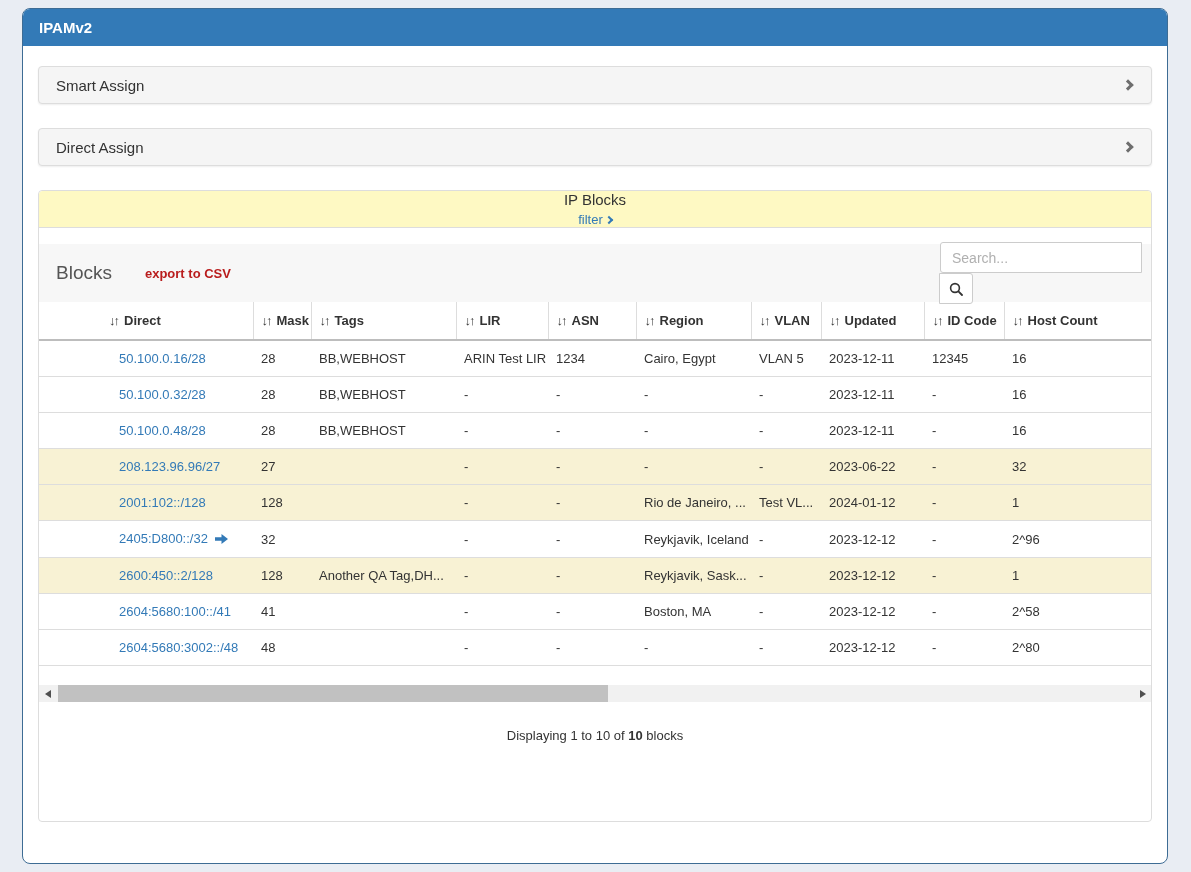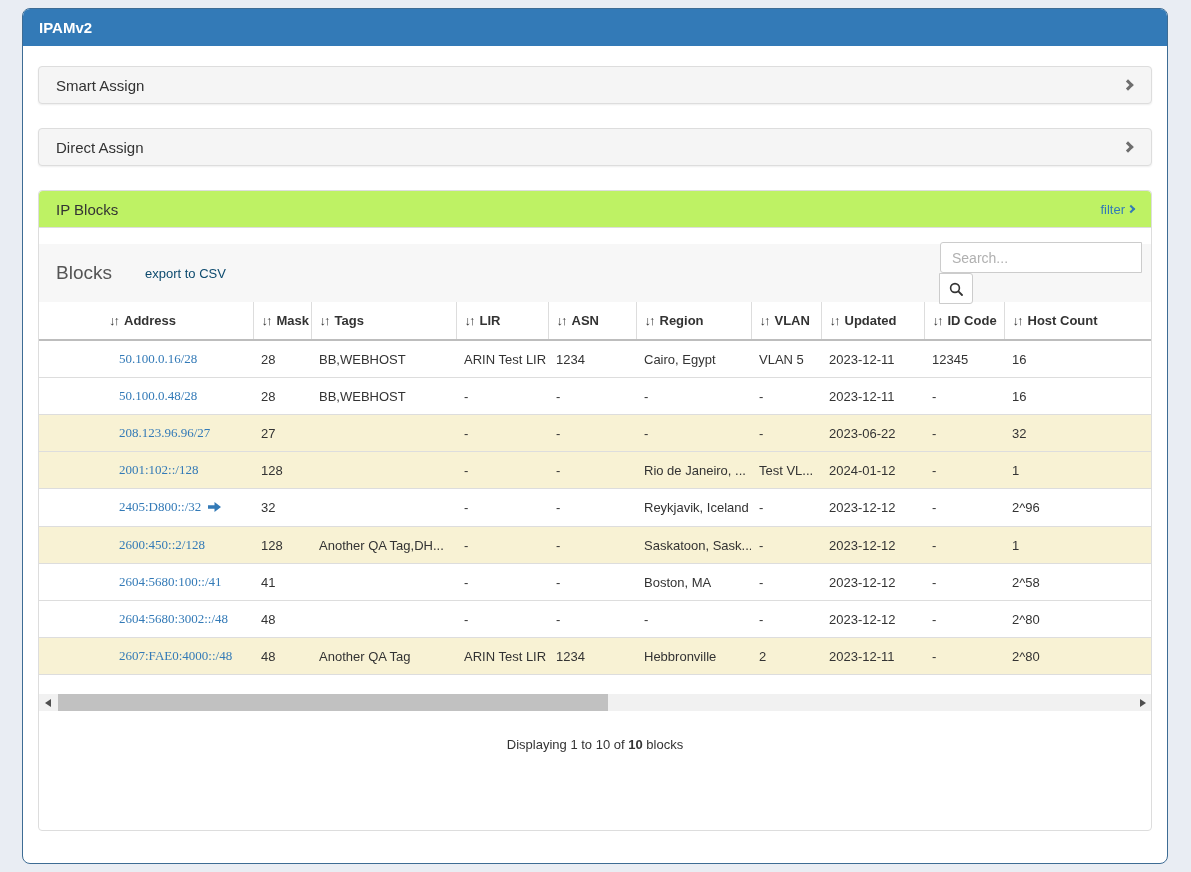--- a/index.html
+++ b/index.html
@@ -46,39 +46,40 @@
     margin-right:2px;
   }
   .chev-sm {
     width:6px; height:6px;
     border-top:2px solid #337ab7; border-right:2px solid #337ab7;
     margin:0;
   }
 
   .ip-panel { border:1px solid #ddd; border-radius:4px; background:#fff; }
   .ip-heading {
-    height:37px; background:#bef264;
+    height:37px; background:#fef9c3;
     border-bottom:1px solid #ddd;
     border-radius:4px 4px 0 0;
     display:flex; align-items:center; justify-content:space-between;
     padding:0 17px;
+    flex-direction:column;
   }
   .filter-link {
     display:flex; align-items:center; gap:3px;
     color:#337ab7; font-size:13px; text-decoration:none; cursor:pointer;
   }
   .ip-body { padding:16px 0 78px 0; }
 
   .options-bar {
     height:58px; background:#f7f7f7;
     display:flex; align-items:center;
     padding:0 9px 0 17px;
   }
   .options-title { font-size:19px; color:#555; margin-right:33px; }
-  .export-link { font-size:13px; color:#0c4a6e; cursor:pointer; text-decoration:none; }
+  .export-link { font-size:13px; color:#b91c1c; cursor:pointer; text-decoration:none;font-weight:bold; }
   .search-group { margin-left:auto; display:flex;flex-direction:column; }
   .search-input {
     width:202px; height:31px;
     border:1px solid #ccc; border-radius:3px 0 0 3px;
     padding:0 11px; font-size:14px; color:#333; outline:none;
   }
   .search-input::placeholder { color:#b0b0b0; }
   .search-btn {
     width:34px; height:31px; margin-left:-1px;
     background:#fff; border:1px solid #ccc; border-radius:0 3px 3px 0;
@@ -91,21 +92,21 @@
     text-align:left; font-weight:bold; white-space:nowrap; overflow:hidden;
     padding:11px 8px; border-bottom:2px solid #bdbdbd; color:#333;
   }
   th.b { border-left:1px solid #ddd; }
   .sort { letter-spacing:-2px; margin-right:6px; font-weight:bold; }
   td {
     padding:10px 8px;
     border-top:1px solid #ddd;
     white-space:nowrap; overflow:hidden;
   }
-  td.addr { padding-left:18px;font-family:Liberation Serif, serif; }
+  td.addr { padding-left:18px; }
   tbody tr:last-child td { border-bottom:1px solid #ddd; }
   tr.hl td { background:#f8f2d4; }
   a.block-link { color:#337ab7; text-decoration:none; cursor:pointer; }
   .fwd { margin-left:7px; vertical-align:-1px; }
 
   .hscroll { height:17px; margin-top:19px; background:#f1f1f1; position:relative; }
   .hs-arrow {
     position:absolute; top:0; width:17px; height:17px;
     display:flex; align-items:center; justify-content:center; cursor:pointer;
   }
@@ -172,21 +173,21 @@
               <col style="width:88px">
             <col style="width:115px">
               <col style="width:70px">
               <col style="width:103px">
             <col style="width:80px">
               <col>
           </colgroup>
           <thead>
             <tr>
               <th class="sp"></th>
-            <th><span class="sort">↓↑</span><span>Address</span></th>
+            <th><span class="sort">↓↑</span><span>Direct</span></th>
                 <th class="b"><span class="sort">↓↑</span><span>Mask</span></th>
                 <th class="b"><span class="sort">↓↑</span><span>Tags</span></th>
                 <th class="b"><span class="sort">↓↑</span><span>LIR</span></th>
                 <th class="b"><span class="sort">↓↑</span><span>ASN</span></th>
                 <th class="b"><span class="sort">↓↑</span><span>Region</span></th>
                 <th class="b"><span class="sort">↓↑</span><span>VLAN</span></th>
                 <th class="b"><span class="sort">↓↑</span><span>Updated</span></th>
                 <th class="b"><span class="sort">↓↑</span><span>ID Code</span></th>
                 <th class="b"><span class="sort">↓↑</span><span>Host Count</span></th>
               </tr>
@@ -200,20 +201,33 @@
                 <td>ARIN Test LIR</td>
                 <td>1234</td>
                 <td>Cairo, Egypt</td>
                 <td>VLAN 5</td>
                 <td>2023-12-11</td>
                 <td>12345</td>
                 <td>16</td>
               </tr>
               <tr>
                 <td></td>
+                <td class="addr"><a class="block-link">50.100.0.32/28</a></td>
+                <td>28</td>
+                <td>BB,WEBHOST</td>
+                <td>-</td>
+                <td>-</td>
+                <td>-</td>
+                <td>-</td>
+                <td>2023-12-11</td>
+                <td>-</td>
+                <td>16</td>
+              </tr>
+              <tr>
+                <td></td>
                 <td class="addr"><a class="block-link">50.100.0.48/28</a></td>
                 <td>28</td>
                 <td>BB,WEBHOST</td>
                 <td>-</td>
                 <td>-</td>
                 <td>-</td>
                 <td>-</td>
                 <td>2023-12-11</td>
                 <td>-</td>
                 <td>16</td>
@@ -259,21 +273,21 @@
                 <td>-</td>
                 <td>2^96</td>
               </tr>
               <tr class="hl">
                 <td></td>
                 <td class="addr"><a class="block-link">2600:450::2/128</a></td>
                 <td>128</td>
                 <td>Another QA Tag,DH...</td>
                 <td>-</td>
                 <td>-</td>
-                <td>Saskatoon, Sask...</td>
+                <td>Reykjavik, Sask...</td>
                 <td>-</td>
                 <td>2023-12-12</td>
                 <td>-</td>
                 <td>1</td>
               </tr>
               <tr>
                 <td></td>
                 <td class="addr"><a class="block-link">2604:5680:100::/41</a></td>
                 <td>41</td>
                 <td></td>
@@ -288,33 +302,20 @@
               <tr>
                 <td></td>
                 <td class="addr"><a class="block-link">2604:5680:3002::/48</a></td>
                 <td>48</td>
                 <td></td>
                 <td>-</td>
                 <td>-</td>
                 <td>-</td>
                 <td>-</td>
                 <td>2023-12-12</td>
-                <td>-</td>
-                <td>2^80</td>
-              </tr>
-              <tr class="hl">
-                <td></td>
-                <td class="addr"><a class="block-link">2607:FAE0:4000::/48</a></td>
-                <td>48</td>
-                <td>Another QA Tag</td>
-                <td>ARIN Test LIR</td>
-                <td>1234</td>
-                <td>Hebbronville</td>
-                <td>2</td>
-                <td>2023-12-11</td>
                 <td>-</td>
                 <td>2^80</td>
               </tr>
             </tbody>
         </table>
 
         <div class="hscroll">
           <div class="hs-arrow hs-left">
               <span class="tri-l"></span>
             </div>

